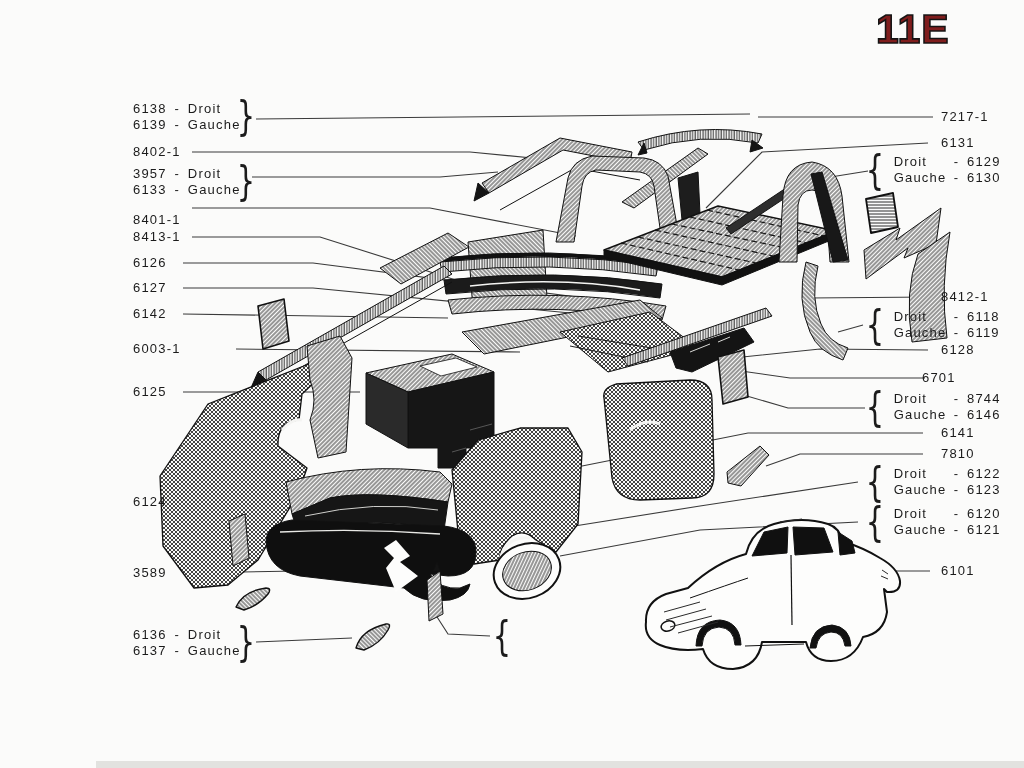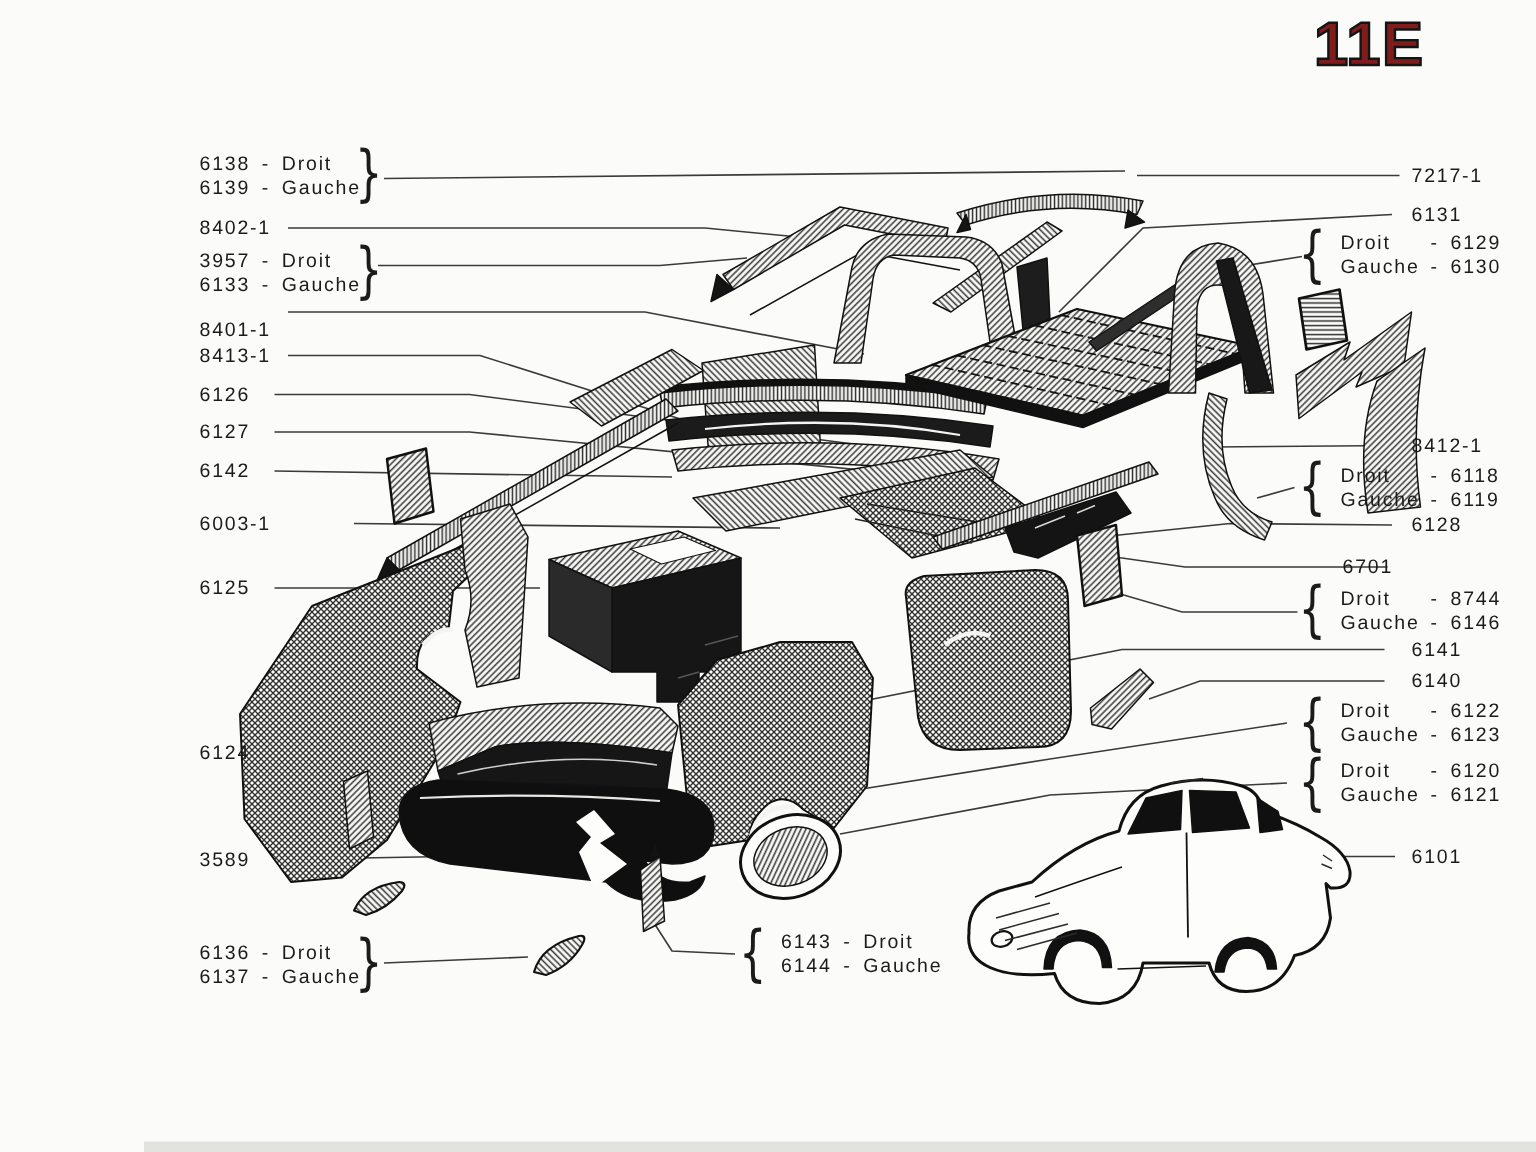--- a/index.html
+++ b/index.html
@@ -288,32 +288,32 @@
   <div class="lbl rpair" style="left:862px;top:308px">
     <span class="brace">{</span>
     <div class="rgrid">
       <span>Droit</span>
         <span>- 6118</span>
       <span>Gauche</span>
         <span>- 6119</span>
     </div>
   </div>
   <div class="lbl" style="left:941px;top:342px"><span>6128</span></div>
-  <div class="lbl" style="left:895px;top:370px"><span>6701</span></div>
+  <div class="lbl" style="left:922px;top:370px"><span>6701</span></div>
   <div class="lbl rpair" style="left:862px;top:390px">
     <span class="brace">{</span>
     <div class="rgrid">
       <span>Droit</span>
         <span>- 8744</span>
       <span>Gauche</span>
         <span>- 6146</span>
     </div>
   </div>
   <div class="lbl" style="left:941px;top:425px"><span>6141</span></div>
-  <div class="lbl" style="left:941px;top:446px"><span>6140</span></div>
+  <div class="lbl" style="left:941px;top:446px"><span>7810</span></div>
   <div class="lbl rpair" style="left:862px;top:465px">
     <span class="brace">{</span>
     <div class="rgrid">
       <span>Droit</span>
         <span>- 6122</span>
       <span>Gauche</span>
         <span>- 6123</span>
     </div>
   </div>
   <div class="lbl rpair" style="left:862px;top:505px">
@@ -322,20 +322,16 @@
       <span>Droit</span>
         <span>- 6120</span>
       <span>Gauche</span>
         <span>- 6121</span>
     </div>
   </div>
   <div class="lbl" style="left:941px;top:563px"><span>6101</span></div>
 
   <div class="lbl rpair" style="left:489px;top:619px">
     <span class="brace">{</span>
-    <div>
-      <div>6143 - Droit</div>
-      <div>6144 - Gauche</div>
-    </div>
   </div>
 
   <div class="scanbar"></div>
 </div>
 
 </body></html>

